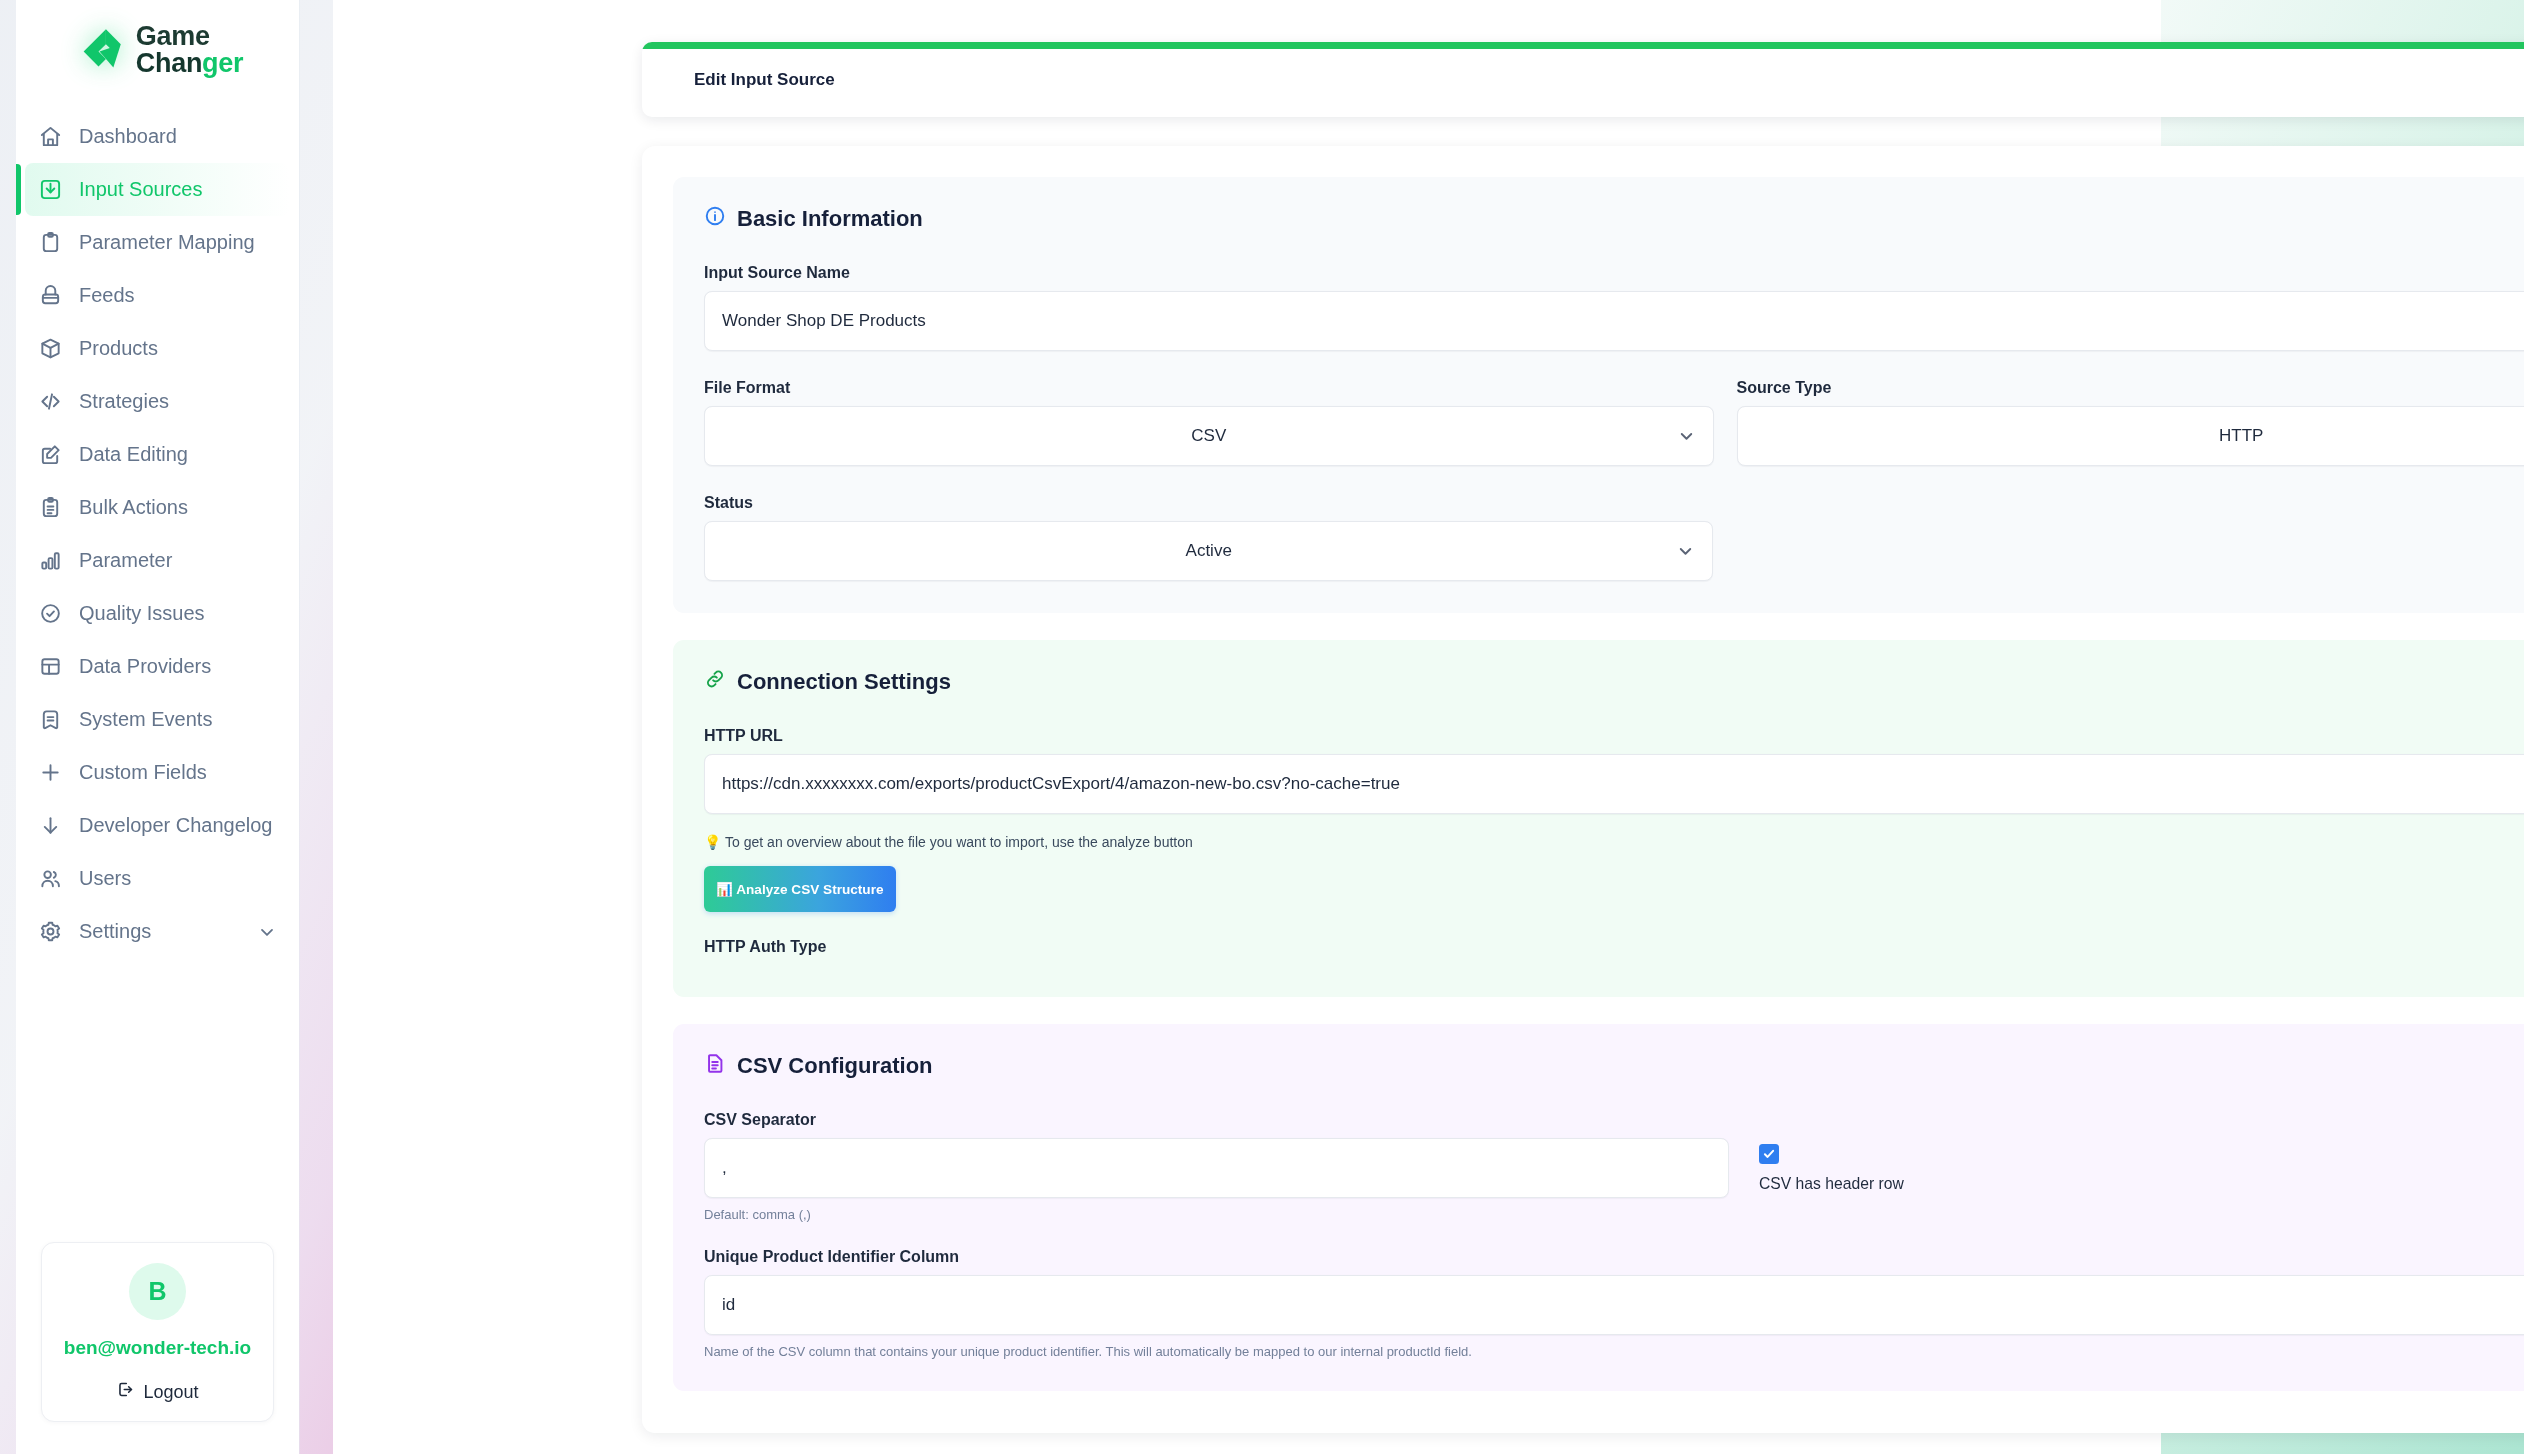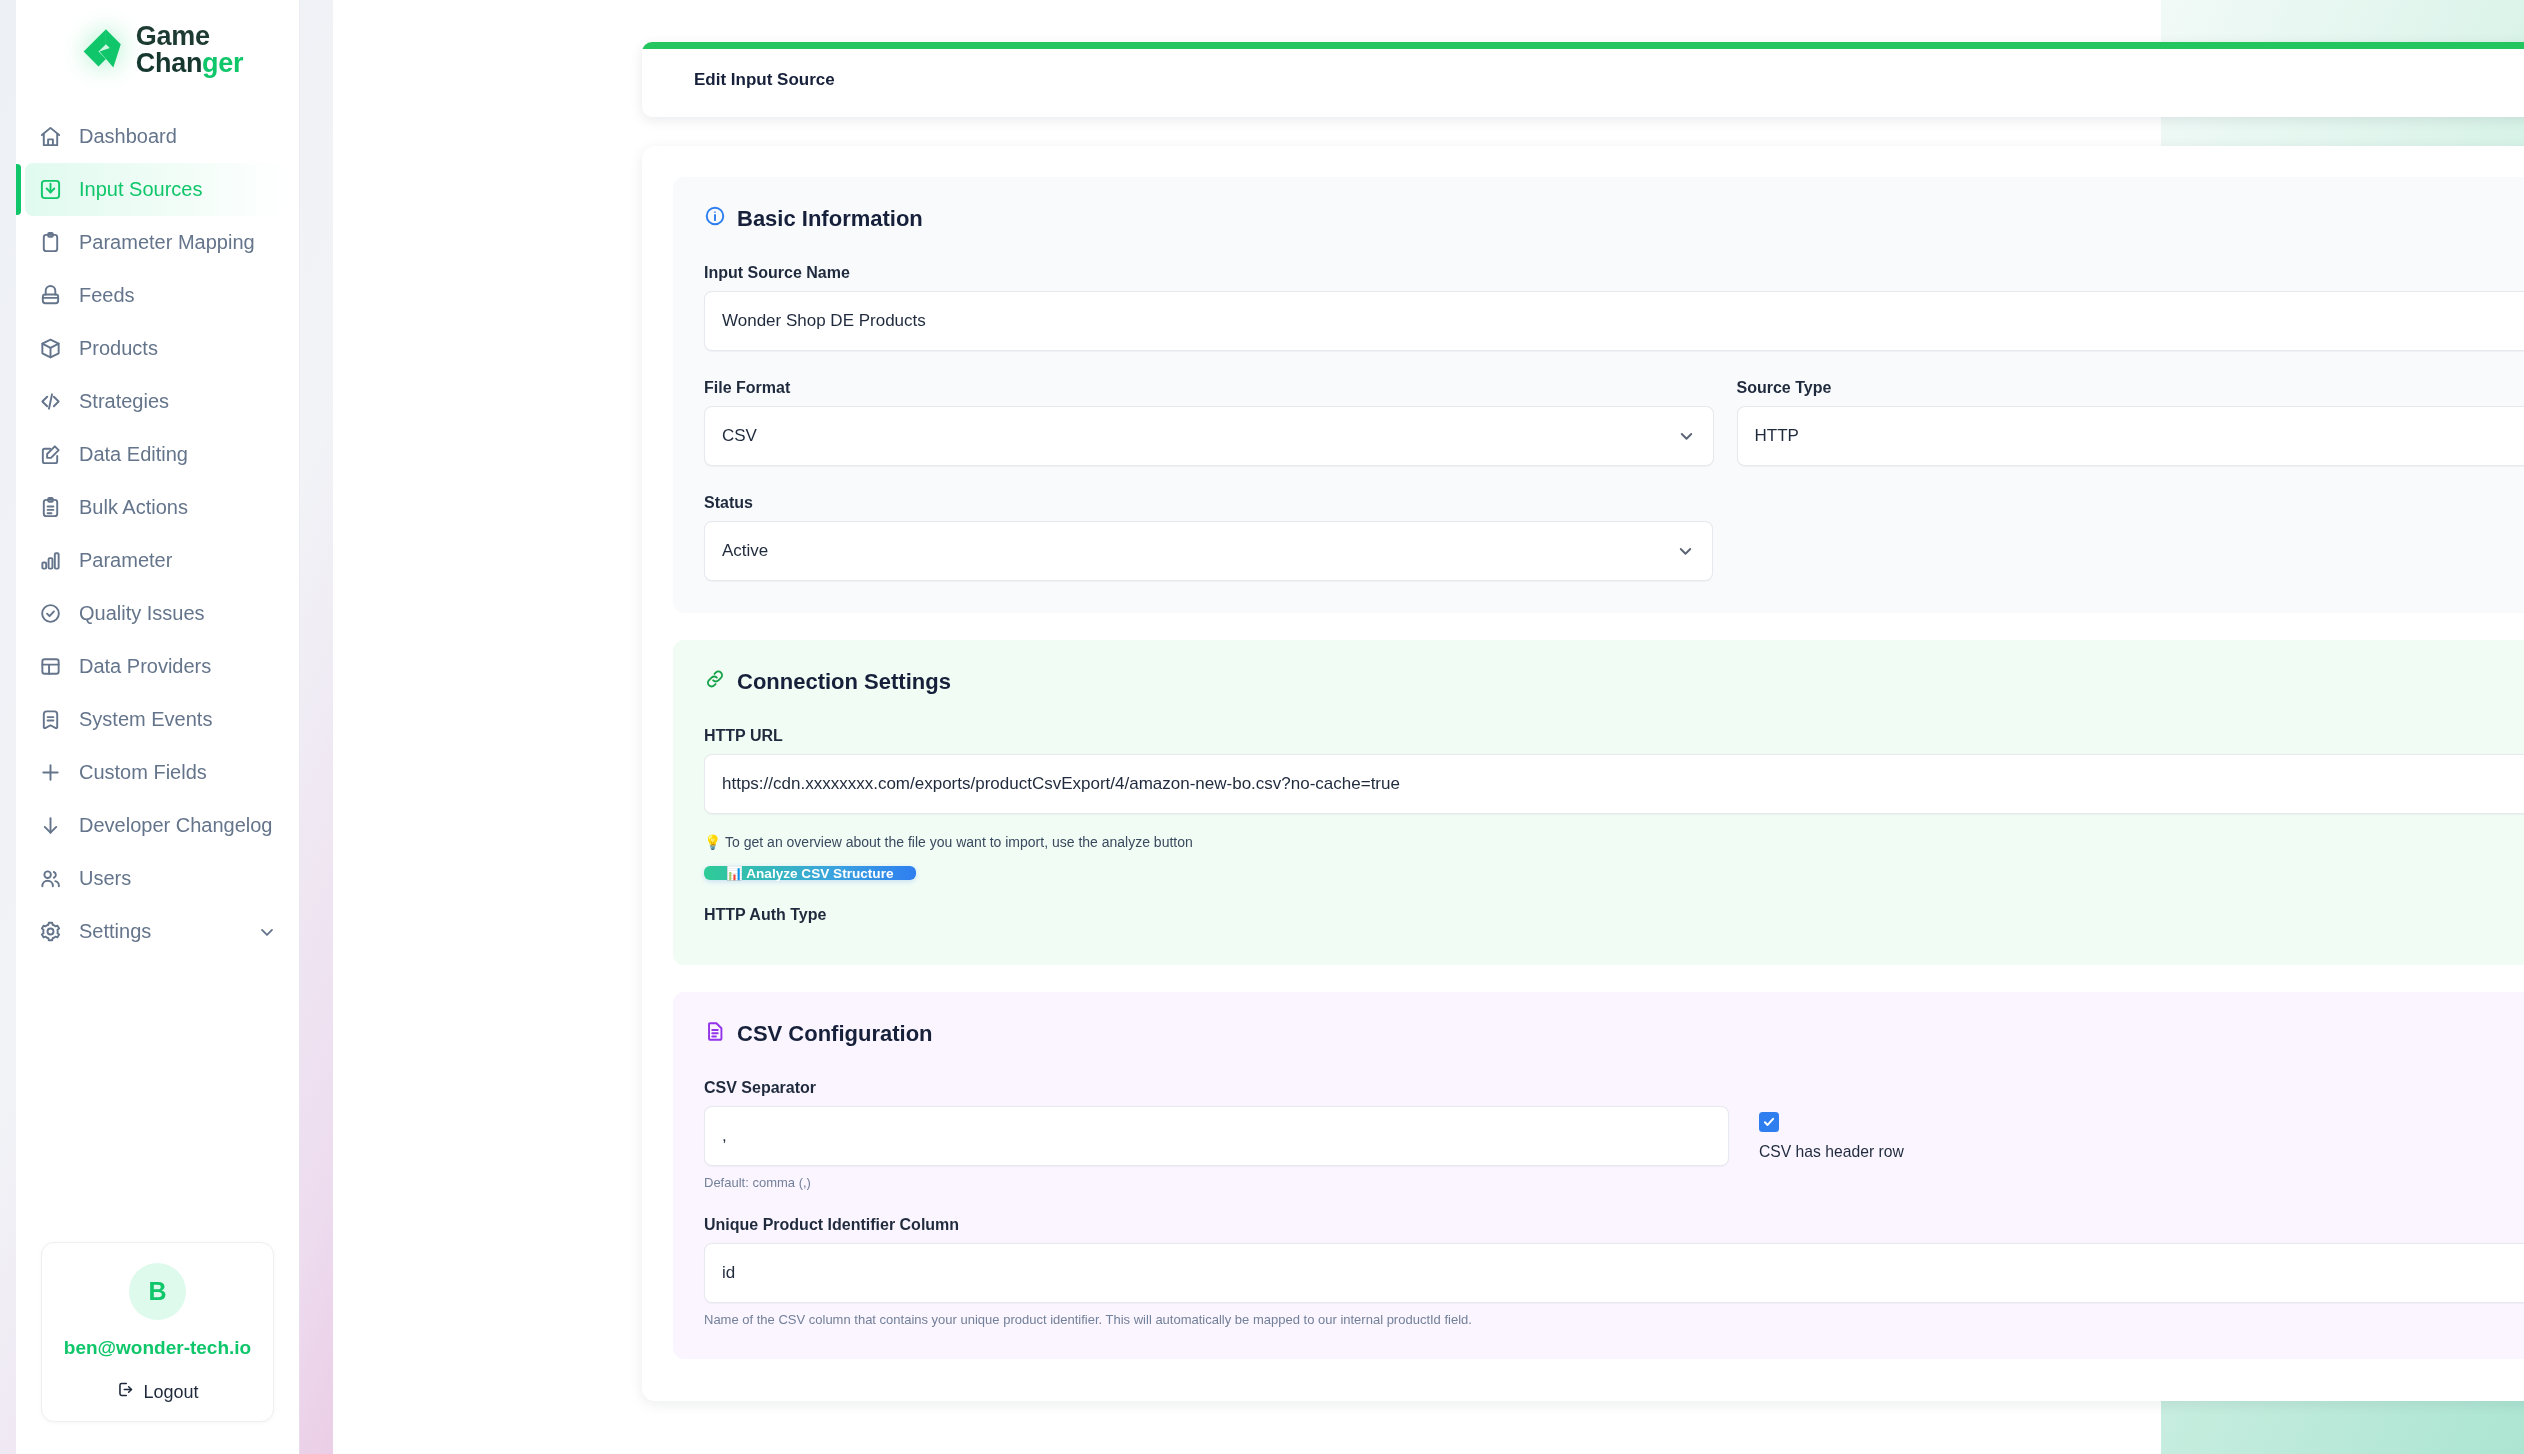--- a/index.html
+++ b/index.html
@@ -134,33 +134,33 @@
   .ic-link svg { stroke: #16a34a; }
   .ic-doc  svg { stroke: #9333ea; }
 
   .field-label { font-size: 16px; font-weight: 600; color: #1f2a3d; margin-bottom: 9px; }
   .input {
     height: 60px; background: #ffffff; border: 0.5px solid #e6e9ee; border-radius: 8px;
     display: flex; align-items: center; padding: 0 17px;
     font-size: 17px; color: #1f2a3d;
     box-shadow: 0 0.5px 1px rgba(16,24,40,0.04);
   }
-  .select { position: relative; }
+  .select { position: relative; justify-content: center; }
   .select .chev-dn { position: absolute; right: 17px; top: 50%; transform: translateY(-50%); width: 19px; height: 19px; }
   .select .chev-dn svg { width: 19px; height: 19px; stroke: #5b6476; fill: none; stroke-width: 2.4; stroke-linecap: round; stroke-linejoin: round; }
 
   .row2 { display: flex; gap: 23px; margin-top: 28px; }
   .row2 > div { flex: 1; }
   .half { width: calc(50% - 11.6px); margin-top: 28px; }
   .w-auth { width: 677px; }
 
   .hint { display: flex; align-items: center; gap: 6px; font-size: 14px; color: #3a4a5e; margin-top: 20px; }
   .analyze-btn {
     display: inline-flex; align-items: center; gap: 7px; margin-top: 16px;
-    height: 14px; padding: 0 22px; border-radius: 6px;
+    height: 46px; padding: 0 12px; border-radius: 6px;
     background: linear-gradient(90deg, #2ecb96 0%, #3ba4de 60%, #2f7ef0 100%);
     color: #ffffff; font-size: 13.6px; font-weight: 700; cursor: pointer;
     box-shadow: 0 1.5px 5px rgba(47,126,240,0.22);
   }
   .helper { font-size: 13px; color: #73809a; margin-top: 9px; }
 
   .csv-row { display: flex; gap: 30px; align-items: flex-start; margin-top: 0; }
   .csv-left { width: 1025px; }
   .csv-right { padding-top: 33px; }
   .cb { width: 20px; height: 20px; border-radius: 3.5px; background: #2f7ef0; display: flex; align-items: center; justify-content: center; cursor: pointer; }

